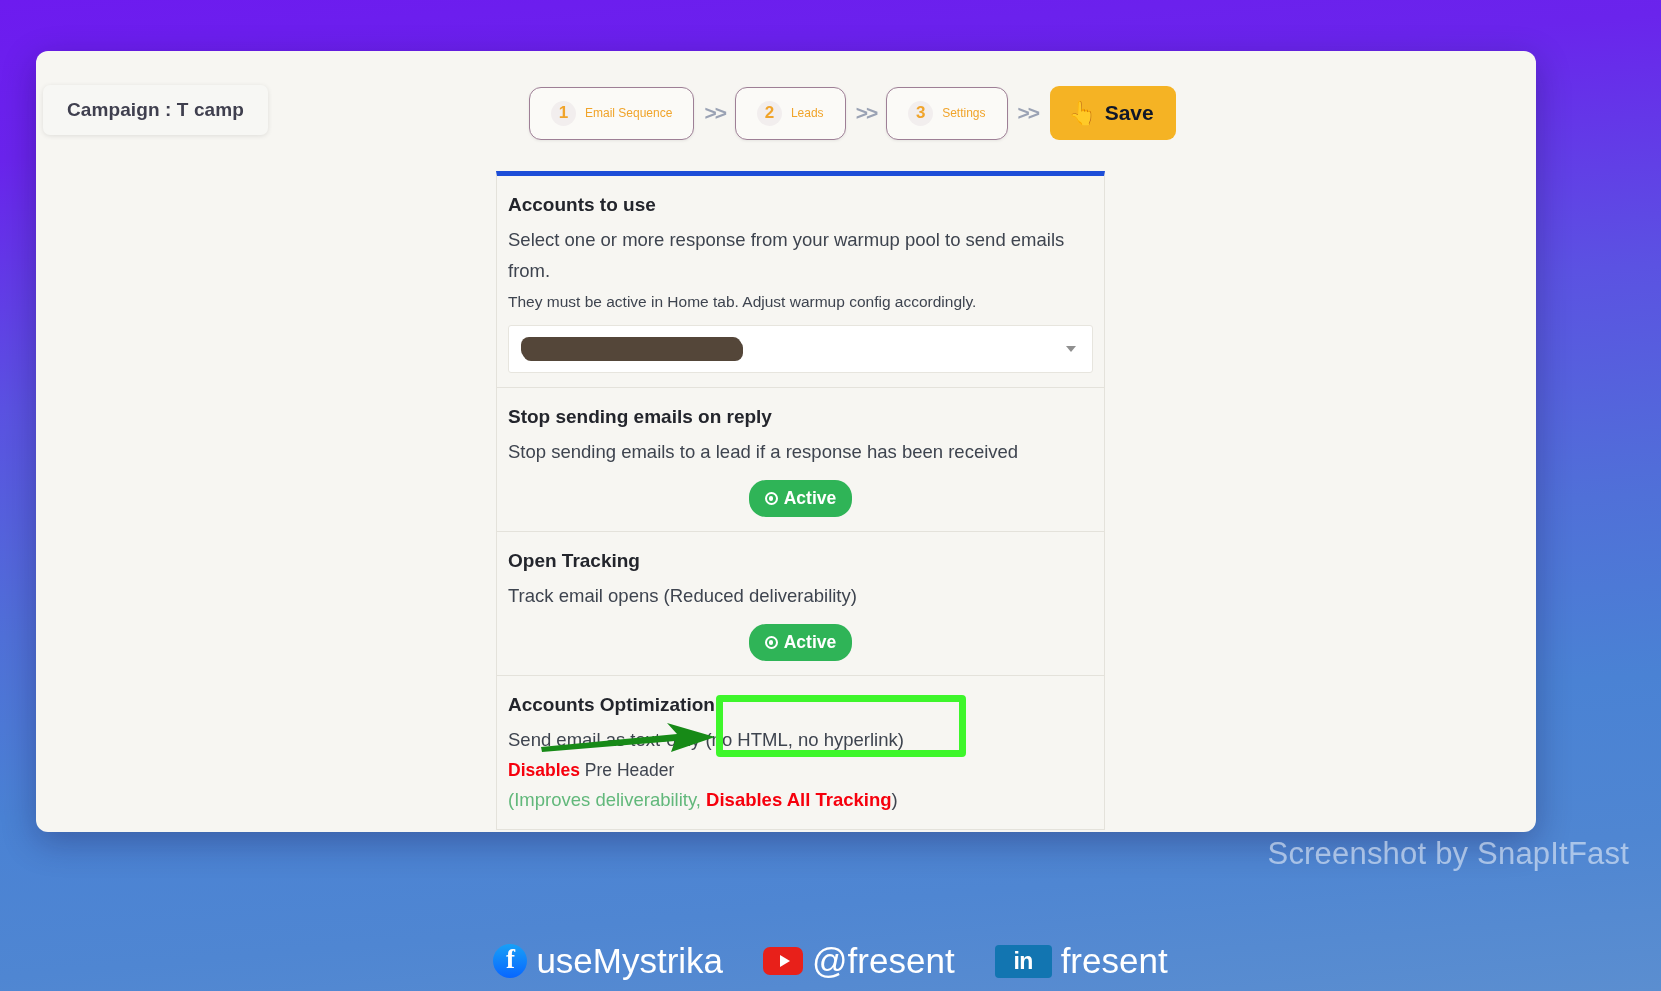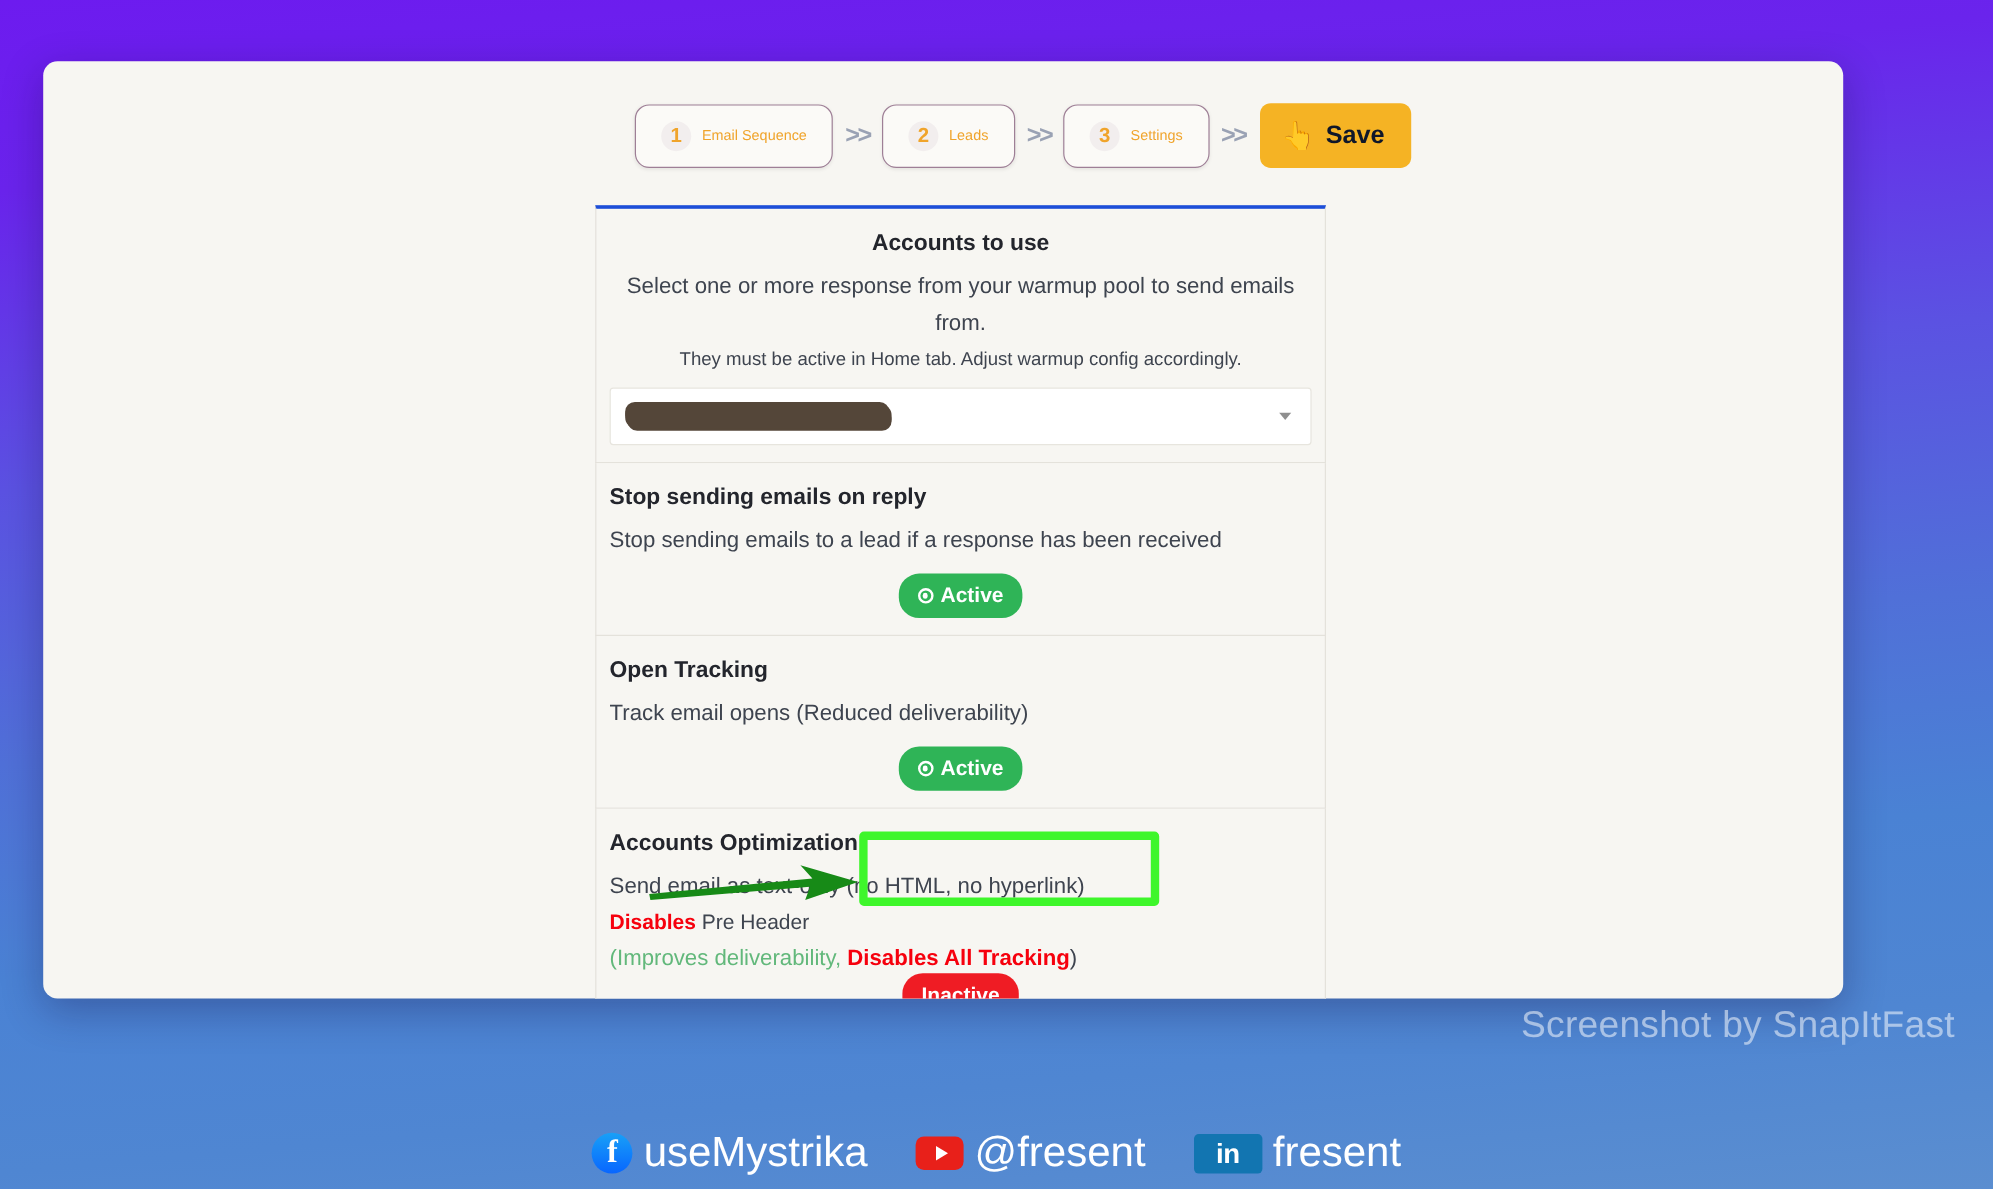--- a/index.html
+++ b/index.html
@@ -108,21 +108,21 @@
     position: absolute;
     left: 460px; top: 120px;
     width: 609px;
   }
   .setting-card {
     background: #f7f6f2;
     border: 1px solid #e4e2db;
     border-top: none;
     padding: 18px 11px 14px 11px;
   }
-  .setting-card:first-child { border-top: 3px solid #1d4ed8; text-align: center; }
+  .setting-card:first-child { border-top: 5px solid #1d4ed8; }
   .card-title {
     font-size: 19px; font-weight: bold; color: #23252c;
     margin-bottom: 9px;
   }
   .card-desc {
     font-size: 18.5px; color: #3e444f; line-height: 1.66;
   }
   .card-sub {
     font-size: 15.5px; color: #3e444f; margin-top: 7px;
   }
@@ -249,20 +249,23 @@
     line-height: 1; letter-spacing: -.5px;
   }
 </style>
 </head>
 <body>
 
 <div id="app-window">
 
   <div id="header">
 
+    <div id="campaign-chip">
+      <span>Campaign : T camp</span>
+    </div>
 
     <div id="stepper">
 
       <div class="step-btn">
         <span class="step-num">1</span>
         <span class="step-label">Email Sequence</span>
       </div>
 
       <span class="step-sep">&gt;&gt;</span>
 
@@ -329,25 +332,20 @@
 
       <div class="card-desc" style="font-size:17.5px;">
         <span class="txt-red">Disables</span><span class="txt-dark"> Pre Header</span>
       </div>
 
       <div class="card-desc">
         <span class="txt-green">(</span><span class="txt-green">Improves deliverability,</span>
         <span class="txt-red">Disables All Tracking</span><span class="txt-dark">)</span>
       </div>
 
-      <div class="badge-row" style="margin-top:-2px;">
-        <button class="badge inactive">
-          <span>Inactive</span>
-        </button>
-      </div>
 
       <div id="annotation-box"></div>
       <svg id="annotation-arrow" viewBox="0 0 180 34">
         <path d="M2 26 L138 13 L128 2 L176 16 L132 31 L136 20 L3 31 Z" fill="#178a17"></path>
       </svg>
     </div>
 
   </div>
 </div>
 

